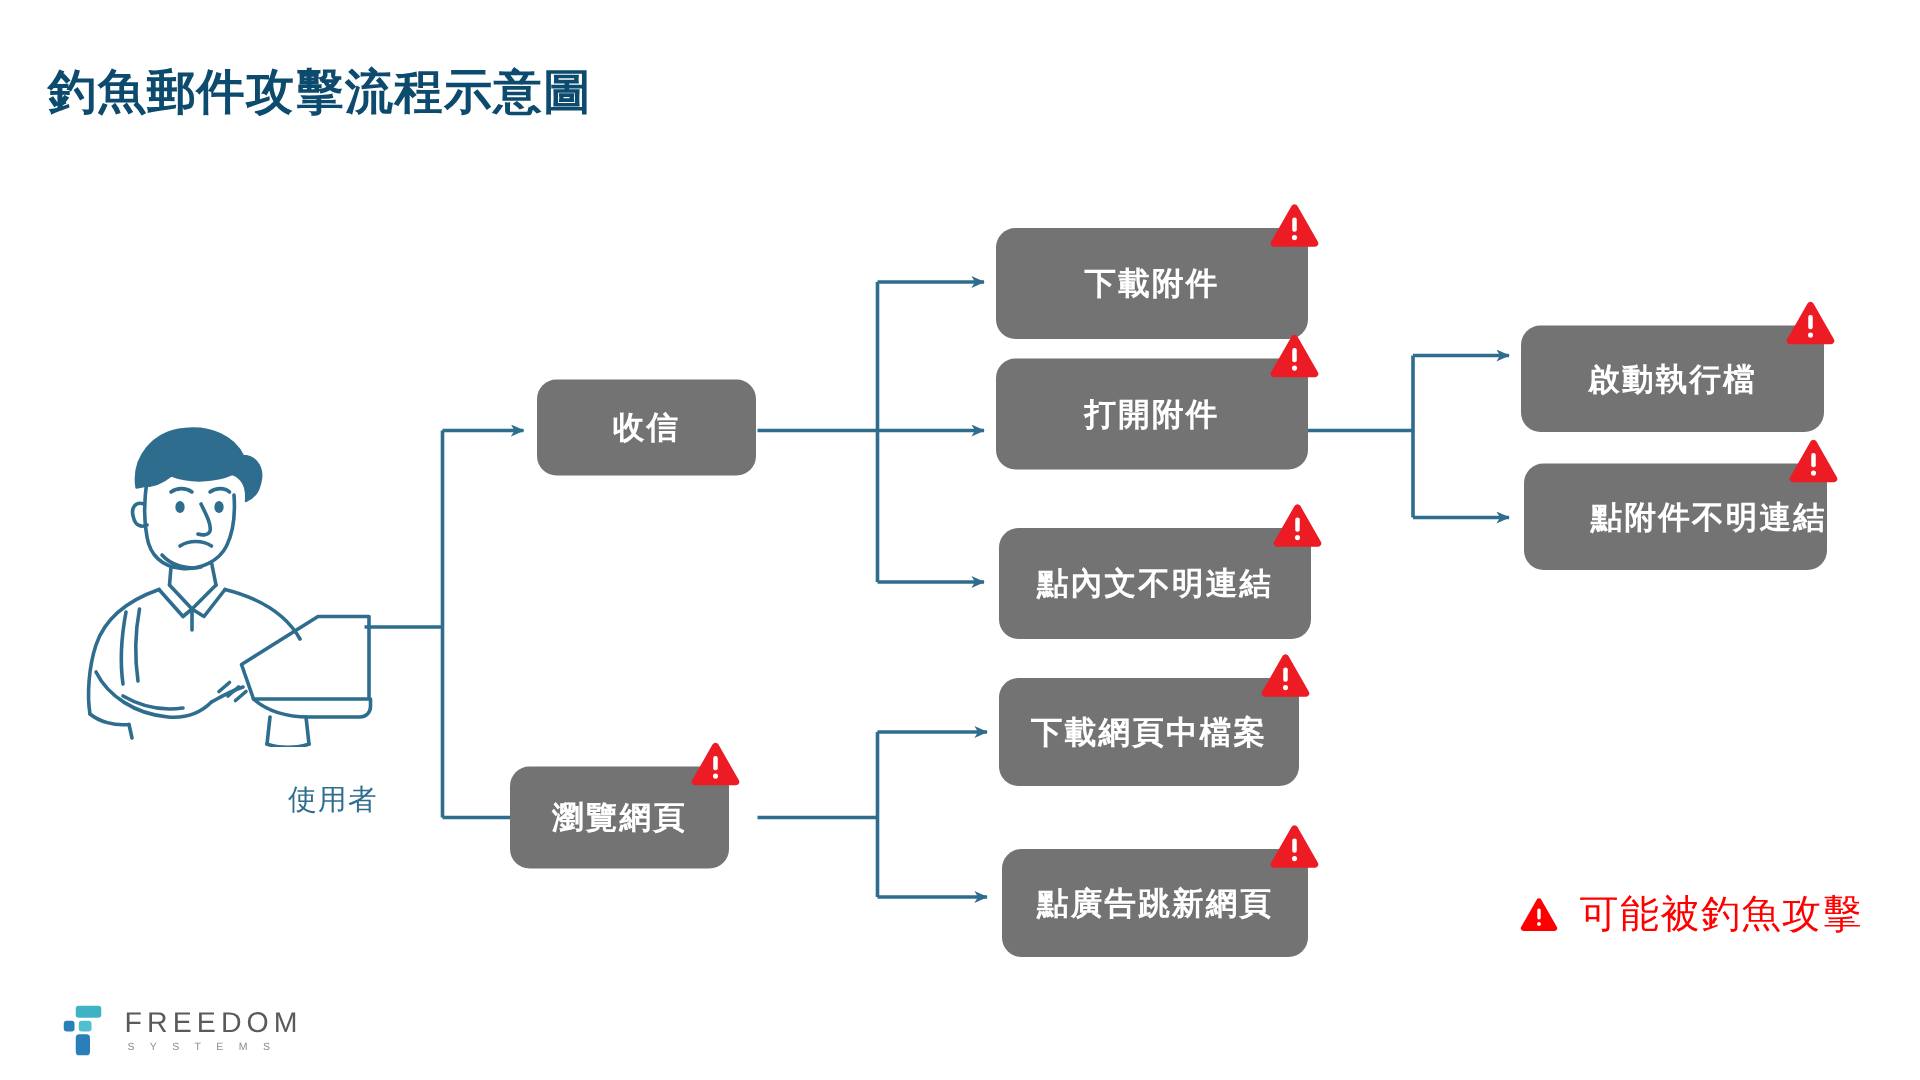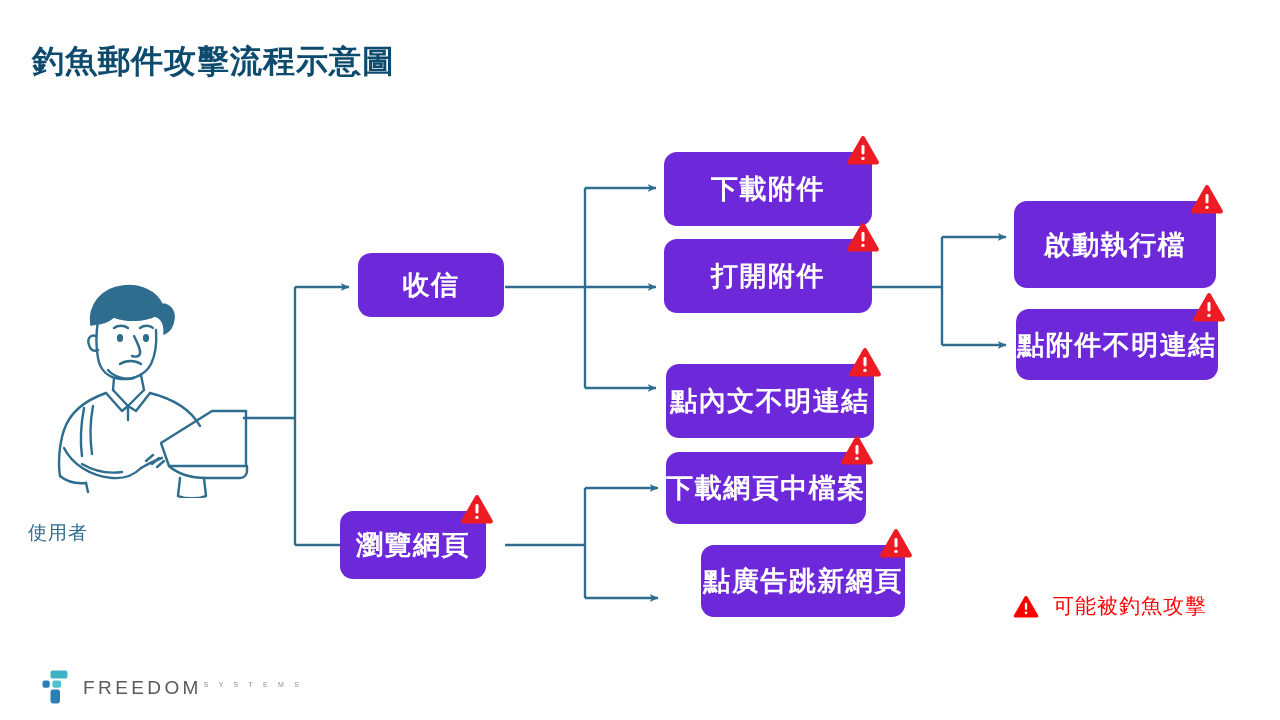--- a/index.html
+++ b/index.html
@@ -36,73 +36,73 @@
   
   #user-figure{
     position:absolute;
     left:28px; top:278px;
     width:224px; height:220px;
   }
   #user-label{
     position:absolute;
     left:28px; top:520px;
     width:224px;
-    text-align:left;
+    text-align:right;
     font-size:19px;
     color:#2e6d8e;
     letter-spacing:1px;
   }
   
   .node{
     position:absolute;
-    background:#6d28d9;
+    background:#737373;
     border-radius:13px;
     color:#ffffff;
     font-weight:bold;
     display:flex;
     align-items:center;
     justify-content:center;
     box-sizing:border-box;
-    font-size:27px;
+    font-size:21px;
     letter-spacing:1.5px;
     text-shadow:0 0 1px rgba(0,0,0,.05);
   }
   
   .warn{
     position:absolute;
     width:34px;height:30px;
     right:-8px;top:-17px;
   }
   .warn svg{display:block;width:100%;height:100%;}
   
   #legend{
     position:absolute;
     left:1013px; top:592px;
     display:flex;
     align-items:center;
     gap:14px;
   }
   #legend .lg-tri{width:26px;height:23px;display:block;}
   #legend .lg-text{
-    font-size:21px;
+    font-size:26px;
     color:#ff0000;
     letter-spacing:1px;
     white-space:nowrap;
     text-align:center;
   }
   
   #logo{
     position:absolute;
     left:42px; top:670px;
     display:flex;
     align-items:center;
     gap:11px;
   }
   #logo .mark{width:30px;height:34px;display:block;}
-  #logo .wordmark{display:flex;line-height:1;}
+  #logo .wordmark{display:flex;flex-direction:column;line-height:1;}
   #logo .wm-main{
     font-size:19px;
     letter-spacing:3.4px;
     color:#5a5a5a;
     font-weight:500;
   }
   #logo .wm-sub{
     font-size:7px;
     letter-spacing:4.2px;
     color:#8d8d8d;
@@ -238,21 +238,21 @@
     <span>打開附件</span>
     <span class="warn">
       <svg viewBox="0 0 34 30" xmlns="http://www.w3.org/2000/svg">
         <path d="M15.1,2.2 a2.2,2.2 0 0 1 3.8,0 L32.6,26.2 a2.2,2.2 0 0 1 -1.9,3.3 L3.3,29.5 a2.2,2.2 0 0 1 -1.9,-3.3 Z" fill="#ed1c24"></path>
         <rect x="15.5" y="10" width="3" height="9.5" rx="1.4" fill="#ffffff"></rect>
         <circle cx="17" cy="23.4" r="1.7" fill="#ffffff"></circle>
       </svg>
     </span>
   </div>
 
-  <div class="node" style="left:666px;top:364px;width:208px;height:74px;">
+  <div class="node" style="left:666px;top:352px;width:208px;height:74px;">
     <span>點內文不明連結</span>
     <span class="warn">
       <svg viewBox="0 0 34 30" xmlns="http://www.w3.org/2000/svg">
         <path d="M15.1,2.2 a2.2,2.2 0 0 1 3.8,0 L32.6,26.2 a2.2,2.2 0 0 1 -1.9,3.3 L3.3,29.5 a2.2,2.2 0 0 1 -1.9,-3.3 Z" fill="#ed1c24"></path>
         <rect x="15.5" y="10" width="3" height="9.5" rx="1.4" fill="#ffffff"></rect>
         <circle cx="17" cy="23.4" r="1.7" fill="#ffffff"></circle>
       </svg>
     </span>
   </div>
 
@@ -260,43 +260,43 @@
     <span>下載網頁中檔案</span>
     <span class="warn">
       <svg viewBox="0 0 34 30" xmlns="http://www.w3.org/2000/svg">
         <path d="M15.1,2.2 a2.2,2.2 0 0 1 3.8,0 L32.6,26.2 a2.2,2.2 0 0 1 -1.9,3.3 L3.3,29.5 a2.2,2.2 0 0 1 -1.9,-3.3 Z" fill="#ed1c24"></path>
         <rect x="15.5" y="10" width="3" height="9.5" rx="1.4" fill="#ffffff"></rect>
         <circle cx="17" cy="23.4" r="1.7" fill="#ffffff"></circle>
       </svg>
     </span>
   </div>
 
-  <div class="node" style="left:668px;top:545px;width:204px;height:72px;margin-left:33px;">
+  <div class="node" style="left:668px;top:566px;width:204px;height:72px;">
     <span>點廣告跳新網頁</span>
     <span class="warn">
       <svg viewBox="0 0 34 30" xmlns="http://www.w3.org/2000/svg">
         <path d="M15.1,2.2 a2.2,2.2 0 0 1 3.8,0 L32.6,26.2 a2.2,2.2 0 0 1 -1.9,3.3 L3.3,29.5 a2.2,2.2 0 0 1 -1.9,-3.3 Z" fill="#ed1c24"></path>
         <rect x="15.5" y="10" width="3" height="9.5" rx="1.4" fill="#ffffff"></rect>
         <circle cx="17" cy="23.4" r="1.7" fill="#ffffff"></circle>
       </svg>
     </span>
   </div>
 
-  <div class="node" style="left:1014px;top:201px;width:202px;height:87px;">
+  <div class="node" style="left:1014px;top:217px;width:202px;height:71px;">
     <span>啟動執行檔</span>
     <span class="warn">
       <svg viewBox="0 0 34 30" xmlns="http://www.w3.org/2000/svg">
         <path d="M15.1,2.2 a2.2,2.2 0 0 1 3.8,0 L32.6,26.2 a2.2,2.2 0 0 1 -1.9,3.3 L3.3,29.5 a2.2,2.2 0 0 1 -1.9,-3.3 Z" fill="#ed1c24"></path>
         <rect x="15.5" y="10" width="3" height="9.5" rx="1.4" fill="#ffffff"></rect>
         <circle cx="17" cy="23.4" r="1.7" fill="#ffffff"></circle>
       </svg>
     </span>
   </div>
 
-  <div class="node" style="left:1016px;top:309px;width:202px;height:71px;">
+  <div class="node" style="left:1016px;top:309px;width:202px;height:71px;justify-content:flex-end;">
     <span>點附件不明連結</span>
     <span class="warn">
       <svg viewBox="0 0 34 30" xmlns="http://www.w3.org/2000/svg">
         <path d="M15.1,2.2 a2.2,2.2 0 0 1 3.8,0 L32.6,26.2 a2.2,2.2 0 0 1 -1.9,3.3 L3.3,29.5 a2.2,2.2 0 0 1 -1.9,-3.3 Z" fill="#ed1c24"></path>
         <rect x="15.5" y="10" width="3" height="9.5" rx="1.4" fill="#ffffff"></rect>
         <circle cx="17" cy="23.4" r="1.7" fill="#ffffff"></circle>
       </svg>
     </span>
   </div>
 

